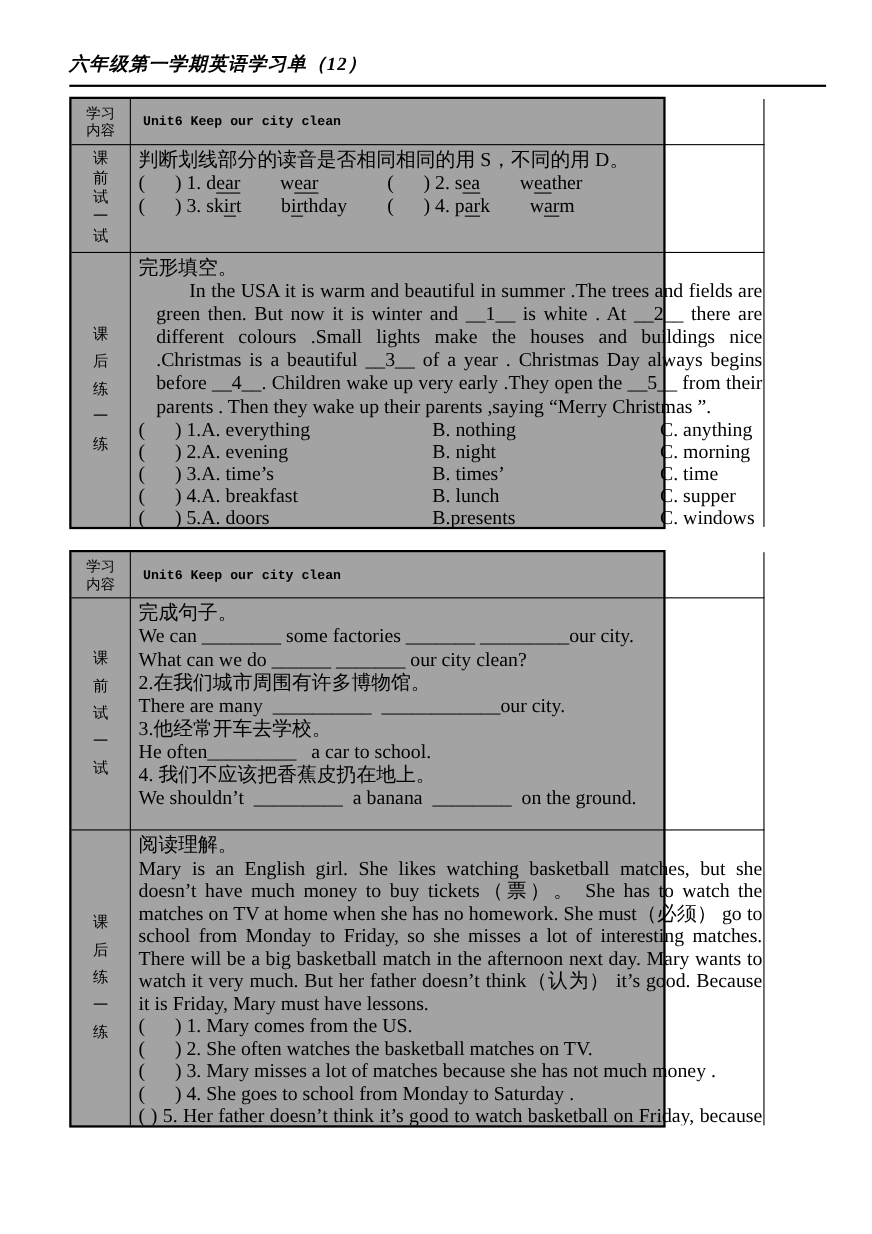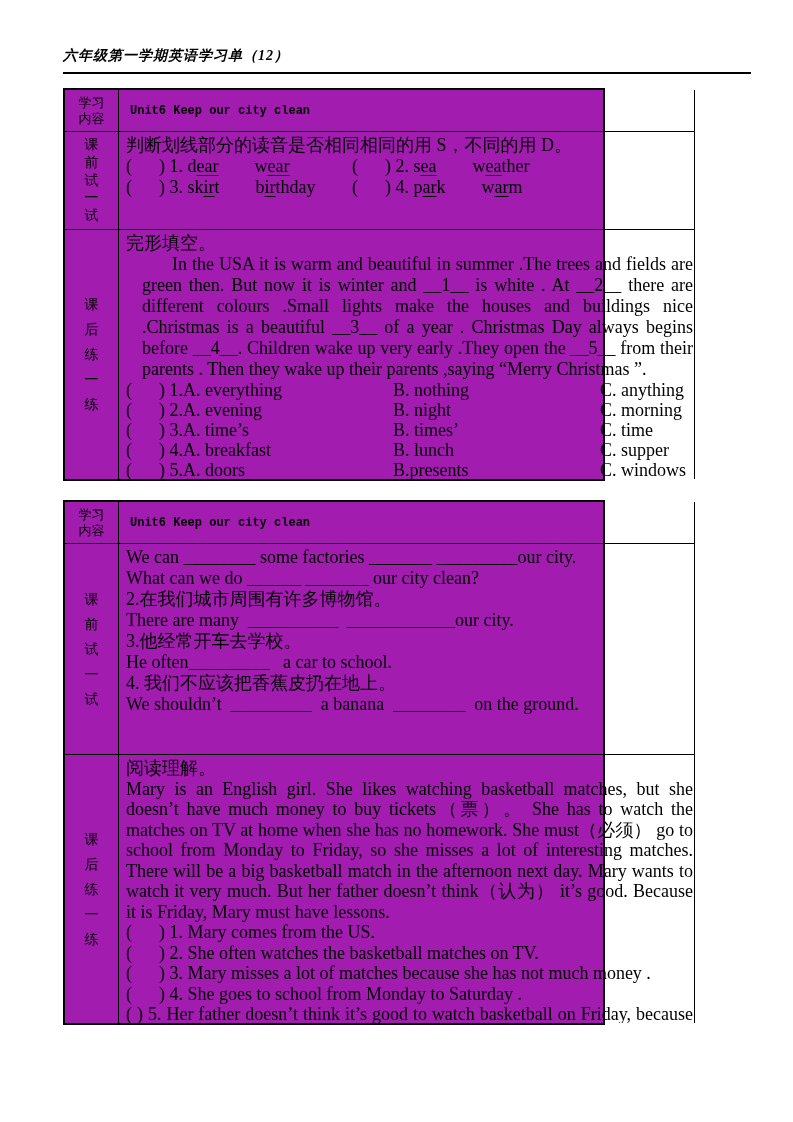--- a/index.html
+++ b/index.html
@@ -3,27 +3,27 @@
 <meta charset="utf-8">
 <style>
   html,body { margin:0; padding:0; background:#fff; }
   .page {
     position:relative; width:793px; height:1122px; background:#ffffff;
     font-family:"Liberation Serif","DejaVu Sans",serif; color:#000;
     overflow:hidden;
   }
   .doc-header {
     position:absolute; left:63px; top:47px; width:688px;
-    font-size:14px; font-weight:bold; font-style:italic;
+    font-size:17px; font-weight:bold; font-style:italic;
     letter-spacing:1px; padding-bottom:7px; border-bottom:2px solid #000;
   }
   .sheet {
     position:absolute; left:63px; width:542px; box-sizing:border-box;
     border:2.5px solid #000; display:grid;
-    grid-template-columns:54px 576px 1fr; background:#a21caf;
+    grid-template-columns:54px 576px 1fr; background:#a3a3a3;
   }
   #t1 { top:88px;  height:393px; grid-template-rows:42px 98px 1fr; }
   #t2 { top:500px; height:525px; grid-template-rows:42px 211px 1fr; }
   .cell { box-sizing:border-box; border-right:1px solid #000; border-bottom:1px solid #000; overflow:hidden; }
   .no-r { border-right:none; }
   .no-b { border-bottom:none; }
   .hc {
     display:flex; flex-direction:column; justify-content:center; align-items:center;
     font-size:13px; line-height:16px;
   }
@@ -155,20 +155,21 @@
     </div>
 
     <div class="cell vlabel vl-center">
       <span>课</span>
       <span>前</span>
       <span>试</span>
       <span>一</span>
       <span>试</span>
     </div>
     <div class="cell content">
+      <div class="line">完成句子。</div>
       <div class="line">We can ________ some factories _______ _________our city.</div>
       <div class="line">What can we do ______ _______ our city clean?</div>
       <div class="line">2.在我们城市周围有许多博物馆。</div>
       <div class="line">There are many  __________  ____________our city.</div>
       <div class="line">3.他经常开车去学校。</div>
       <div class="line">He often_________   a car to school.</div>
       <div class="line">4. 我们不应该把香蕉皮扔在地上。</div>
       <div class="line">We shouldn’t  _________  a banana  ________  on the ground.</div>
     </div>
     <div class="cell stars">

